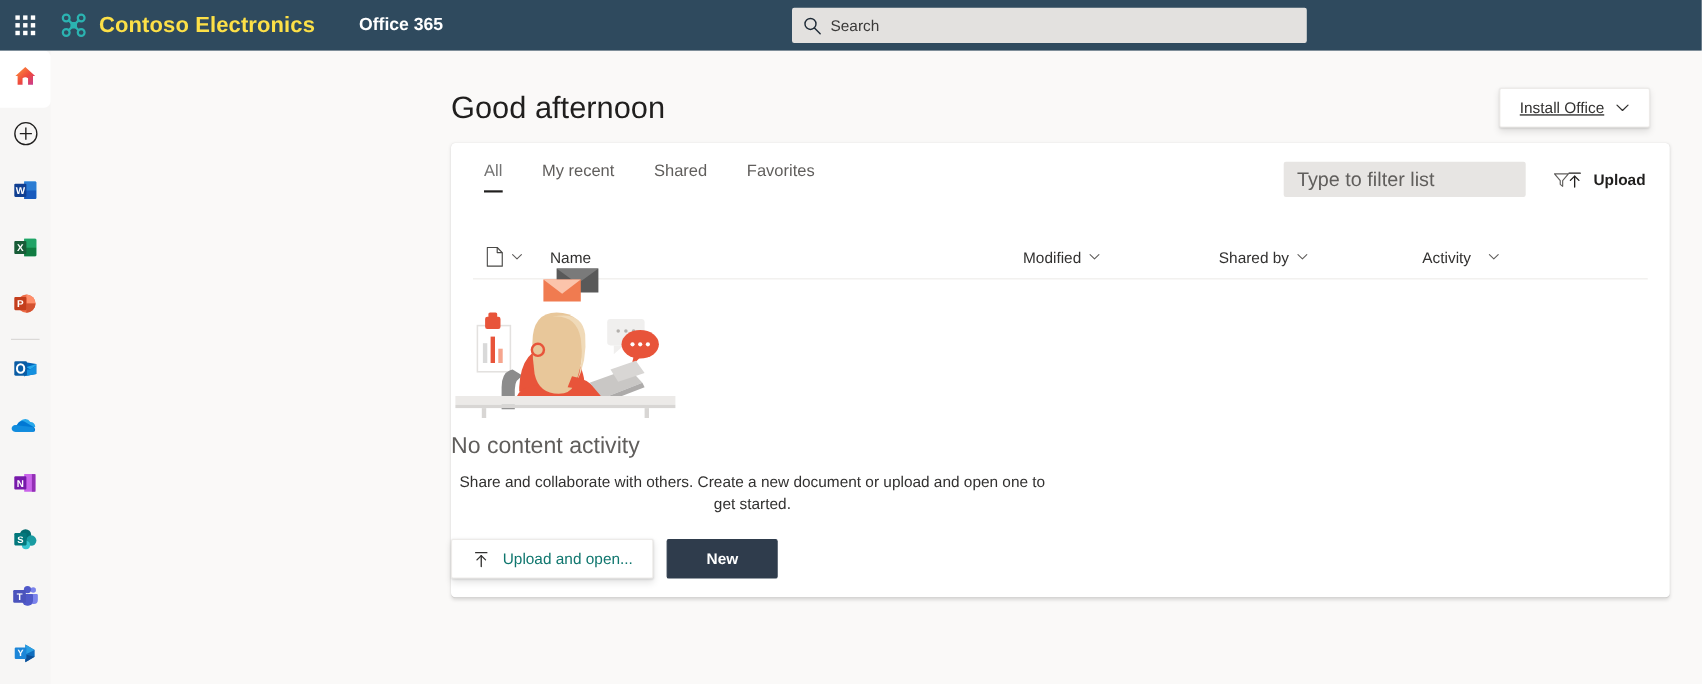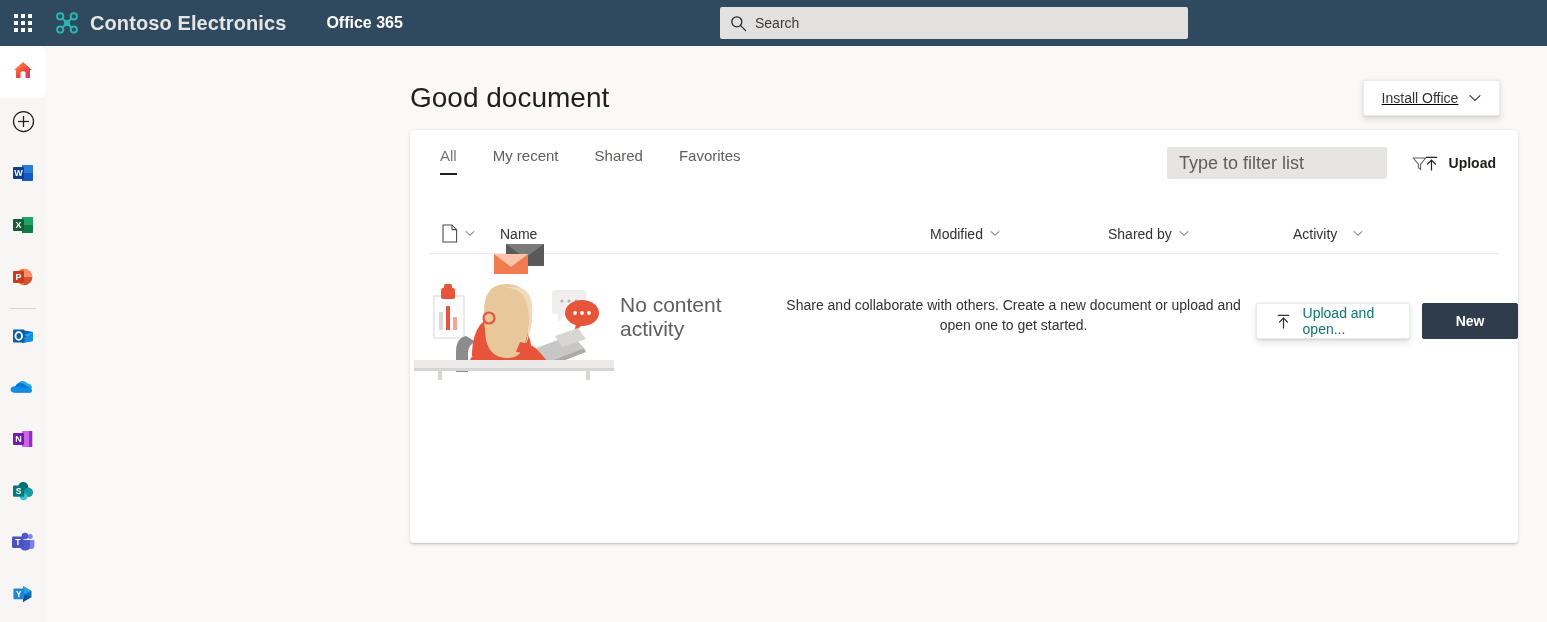--- a/index.html
+++ b/index.html
@@ -30,21 +30,21 @@
     grid-template-rows: repeat(3, 4px);
     gap: 3px;
   }
   #waffle .grid i { display: block; width: 4px; height: 4px; background: #ffffff; }
 
   #brand {
     display: flex; align-items: center; gap: 10px;
     margin-left: 8px; cursor: pointer;
   }
   #brand .brand-text {
-    color: #e5e5e5; font-size: 20px; font-weight: bold;
+    color: #fde047; font-size: 20px; font-weight: bold;
     letter-spacing: .1px;
   }
   #suite-secondary {
     margin-left: 40px;
     color: #ffffff; font-size: 16px; font-weight: bold;
     cursor: pointer;
   }
 
   #search-wrap {
     position: absolute; left: 720px; top: 7px;
@@ -187,21 +187,21 @@
   .th-fileicon { width: 70px; padding-left: 12px; }
   .th-name     { width: 430px; }
   .th-modified { width: 178px; }
   .th-sharedby { width: 185px; }
   .th-activity { width: 160px; gap: 16px; }
 
   
   #empty {
     position: absolute; left: 0; top: 110px;
     width: 1108px;
-    display: flex; flex-direction: row; align-items: center;
+    display: flex; flex-direction: column; align-items: flex-start;
   }
   #illus { width: 210px; height: 140px; }
   #empty-title {
     margin-top: 14px;
     font-size: 21px; color: #605e5c; font-weight: normal;
   }
   #empty-sub {
     margin-top: 10px;
     width: 548px; text-align: center;
     font-size: 14px; color: #323130; line-height: 20px;
@@ -410,21 +410,21 @@
       </svg>
     </span>
   </div>
 </div>
 
 <div id="caret-mark"></div>
 
 <div id="main">
 
   <div id="greeting-row">
-    <div id="greeting">Good document</div>
+    <div id="greeting">Good afternoon</div>
 
     <div id="install-office">
       <span class="io-label">Install Office</span>
       <span style="display:flex;">
         <svg width="12" height="8" viewBox="0 0 12 8">
           <polyline points="1,1.6 6,6.4 11,1.6" fill="none" stroke="#323130" stroke-width="1.15" stroke-linecap="round" stroke-linejoin="round"></polyline>
         </svg>
       </span>
     </div>
   </div>

